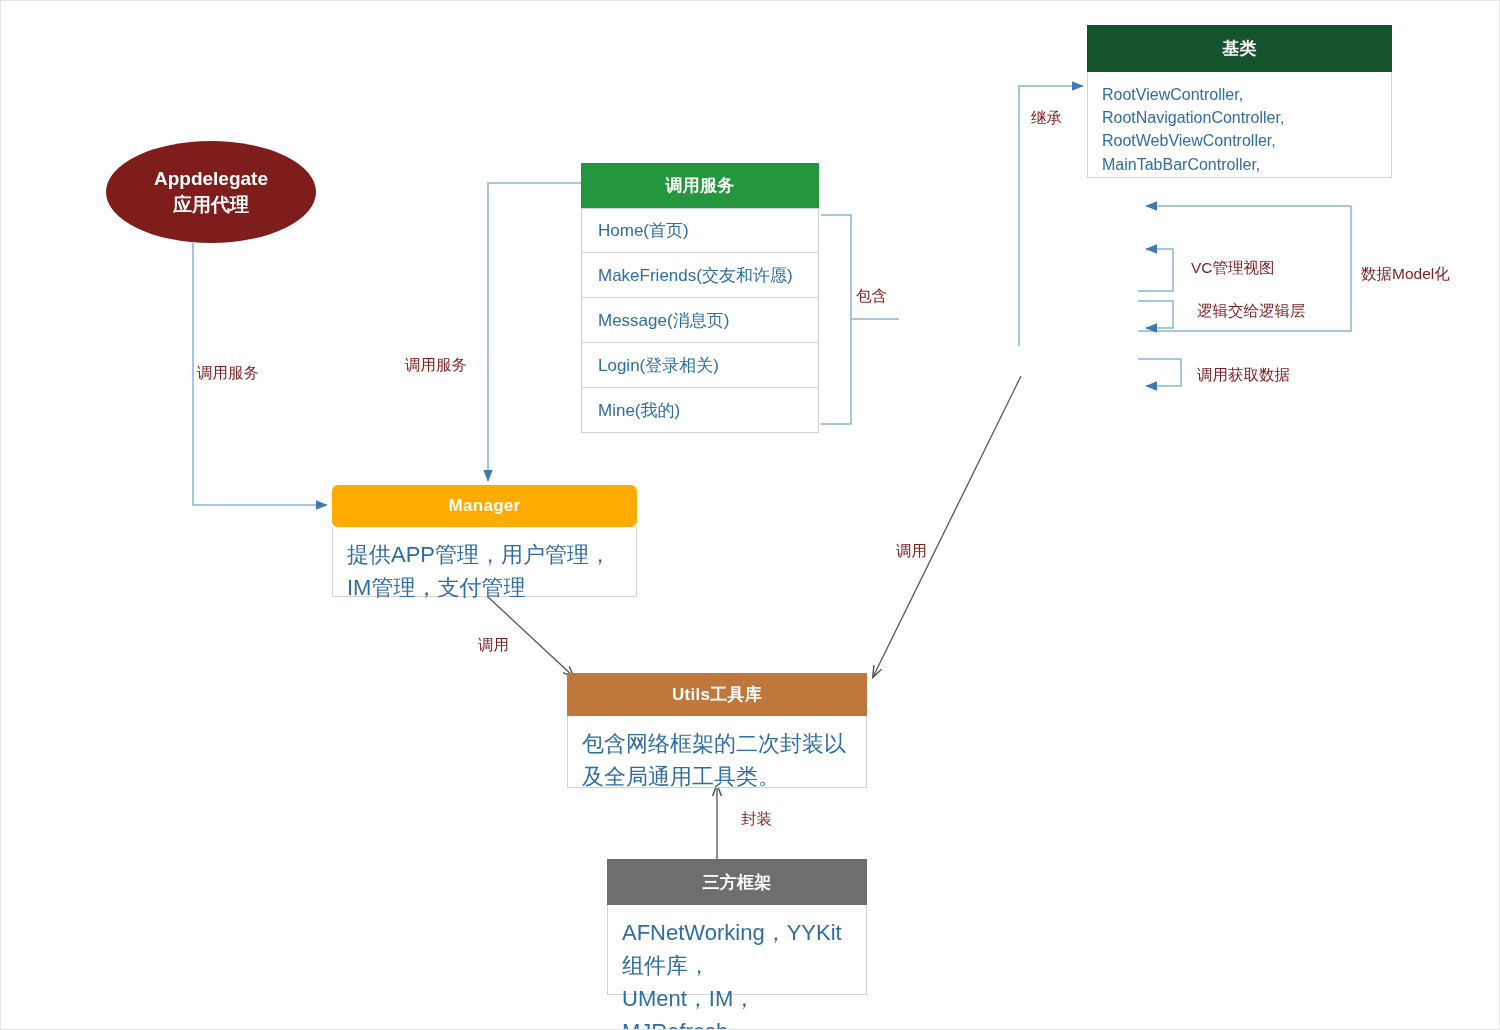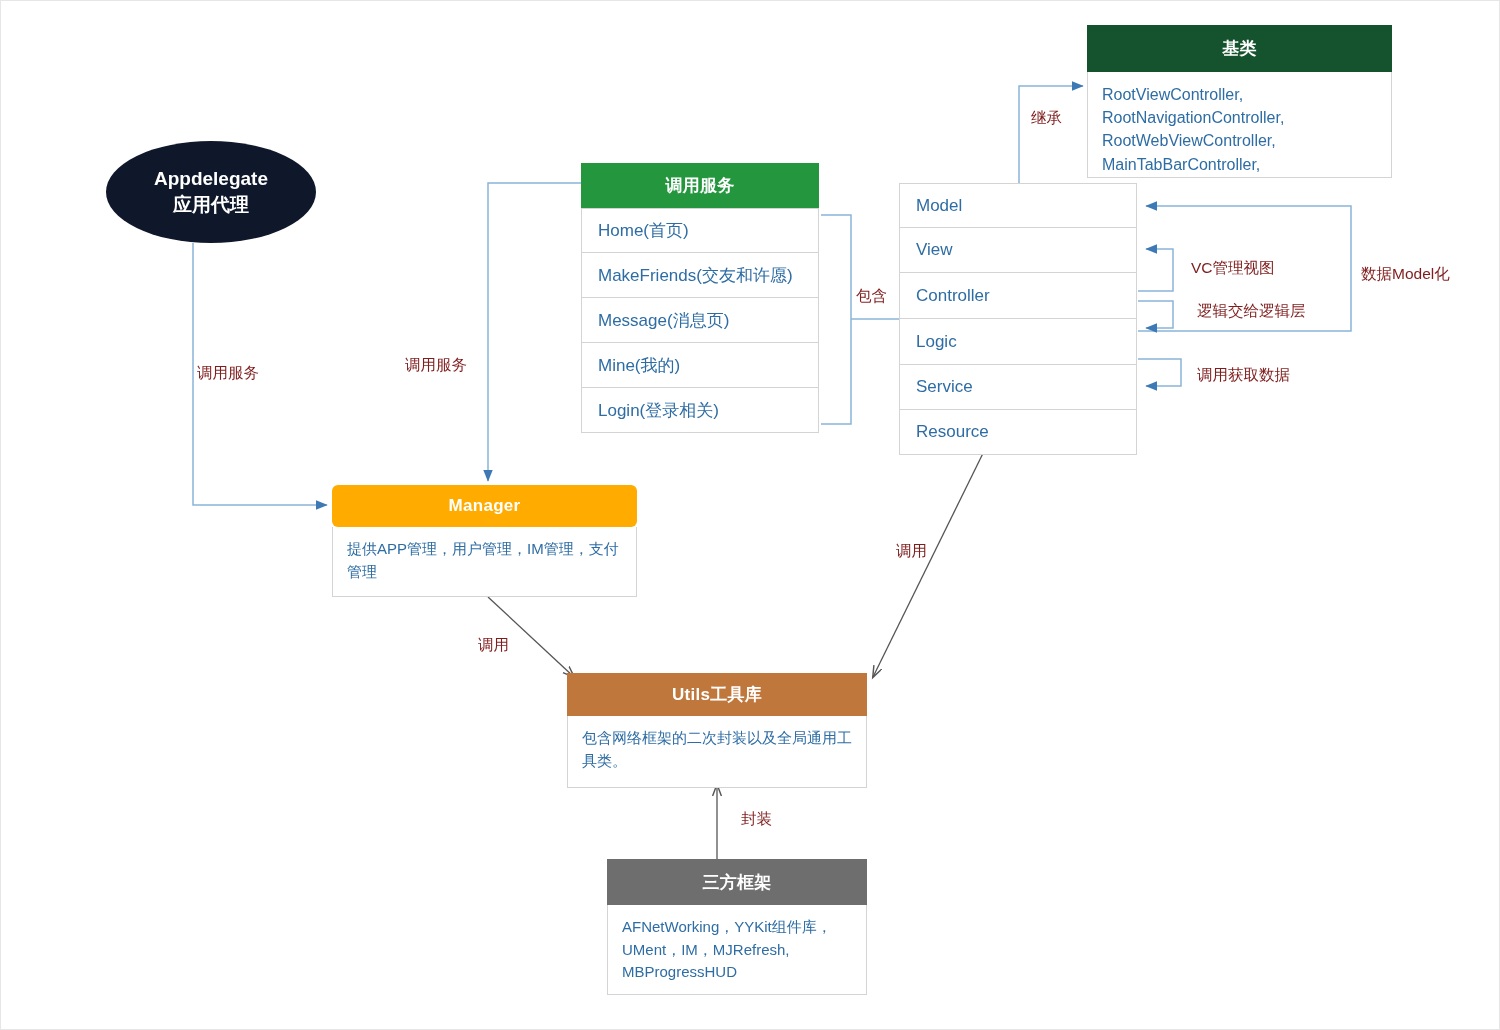--- a/index.html
+++ b/index.html
@@ -41,30 +41,30 @@
     display: flex;
     align-items: center;
     justify-content: center;
   }
   .node-body {
     box-sizing: border-box;
     background: #ffffff;
     border: 1px solid #d4d4d4;
     border-top: none;
     color: #2e6da4;
-    font-size: 15px;
+    font-size: 22px;
     line-height: 1.5;
     padding: 11px 14px 12px 14px;
   }
 
   
   .ellipse {
     position: absolute;
     border-radius: 50%;
-    background: #0f172a;
+    background: #7f1d1d;
     color: #ffffff;
     display: flex;
     flex-direction: column;
     align-items: center;
     justify-content: center;
     font-weight: bold;
     font-size: 19px;
     line-height: 1.35;
     text-align: center;
   }
@@ -155,47 +155,27 @@
     <div class="row first" style="height:45px;">
         <span>Home(首页)</span>
       </div>
     <div class="row" style="height:45px;">
         <span>MakeFriends(交友和许愿)</span>
       </div>
     <div class="row" style="height:45px;">
         <span>Message(消息页)</span>
       </div>
     <div class="row" style="height:45px;">
+        <span>Login(登录相关)</span>
+      </div>
+    <div class="row" style="height:45px;">
         <span>Mine(我的)</span>
       </div>
-    <div class="row" style="height:45px;">
-        <span>Login(登录相关)</span>
-      </div>
-  </div>
-
-  <div class="rowlist" style="left:898px; top:182px; width:238px;">
-    <div class="row first" style="height:45px;">
-        <span>Model</span>
-      </div>
-    <div class="row" style="height:45px;">
-        <span>View</span>
-      </div>
-    <div class="row" style="height:46px;">
-        <span>Controller</span>
-      </div>
-    <div class="row" style="height:46px;">
-        <span>Logic</span>
-      </div>
-    <div class="row" style="height:45px;">
-        <span>Service</span>
-      </div>
-    <div class="row" style="height:45px;">
-        <span>Resource</span>
-      </div>
-  </div>
+  </div>
+
 
   <div class="node" style="left:1086px; top:24px; width:305px;">
     <div class="node-head" style="height:47px; background:#14532d;">
       <span>基类</span>
     </div>
     <div class="node-body" style="height:106px; white-space:pre-line; font-size:16px; line-height:1.45;">RootViewController,
 RootNavigationController,
 RootWebViewController,
 MainTabBarController,</div>
   </div>

